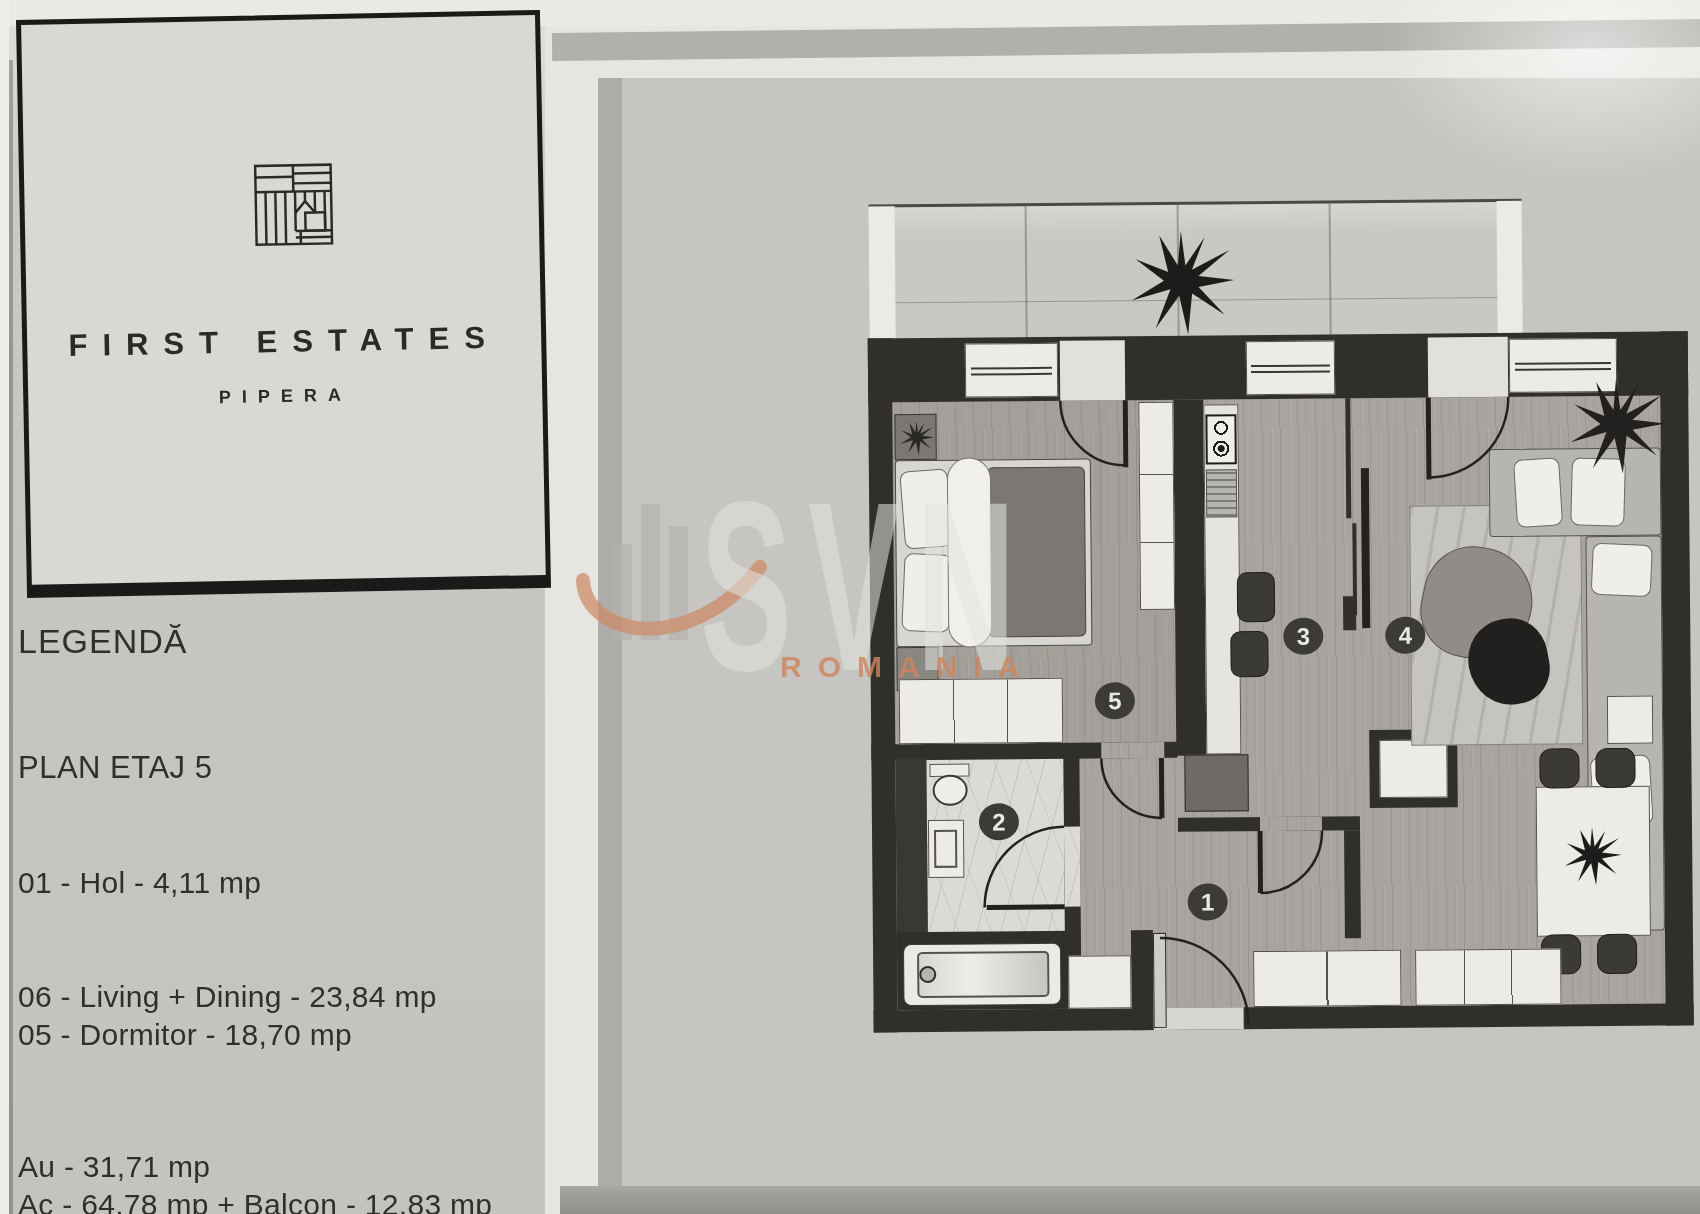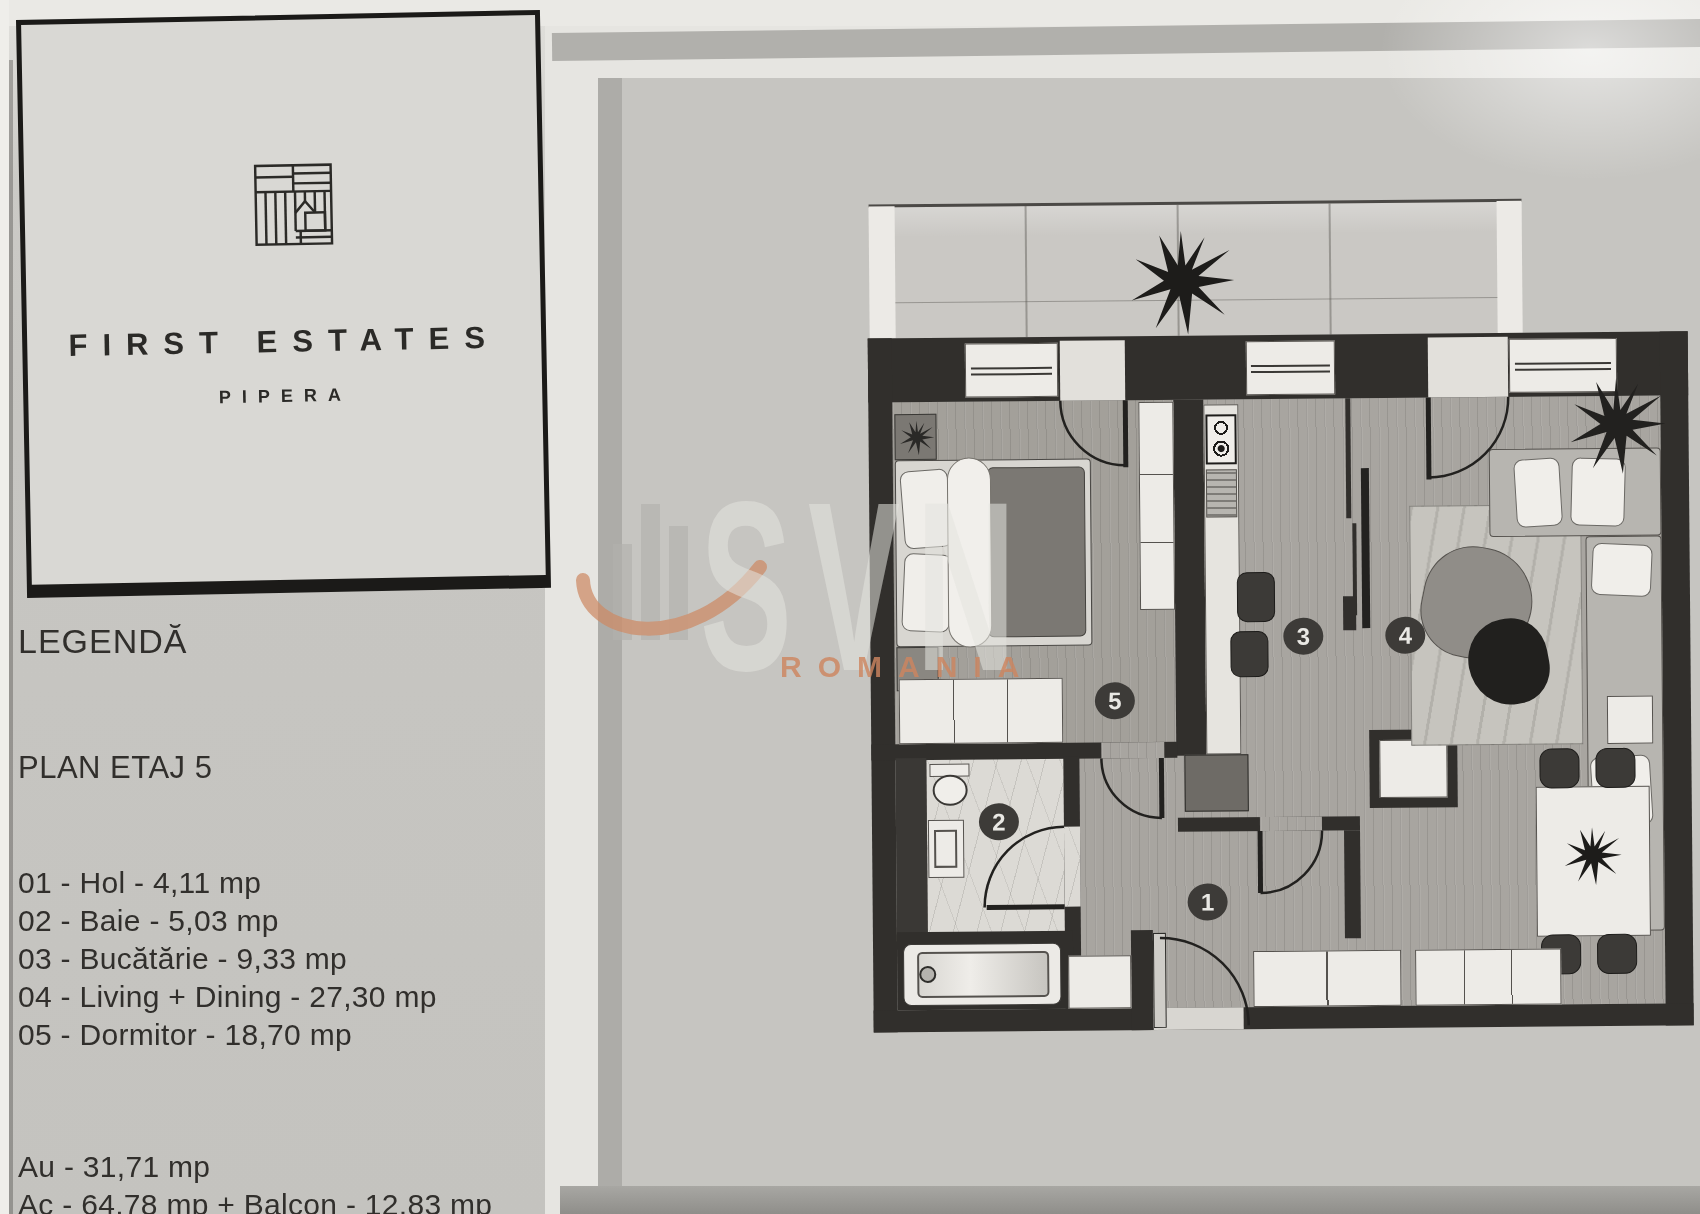--- a/index.html
+++ b/index.html
@@ -259,22 +259,20 @@
         <line x1="52" y1="92" x2="96" y2="92"></line>
       </g>
     </svg>
     <div class="abs brand-name">FIRST ESTATES</div>
     <div class="abs brand-loc">PIPERA</div>
   </div>
 
   <div class="abs lg lg-title">LEGENDĂ</div>
   <div class="abs lg lg-line" style="top:750px;">PLAN ETAJ 5</div>
   <div class="abs lg lg-room" style="top:866px;">01 - Hol - 4,11 mp</div>
-  <div class="abs lg lg-room" style="top:904px;">02 - Baie - 5,03 mp</div>
-  <div class="abs lg lg-room" style="top:942px;">03 - Bucătărie - 9,33 mp</div>
-  <div class="abs lg lg-room" style="top:980px;">04 - Living + Dining - 27,30 mp</div>
+  <div class="abs lg lg-room" style="top:980px;">06 - Living + Dining - 23,84 mp</div>
   <div class="abs lg lg-room" style="top:1018px;">05 - Dormitor - 18,70 mp</div>
   <div class="abs lg lg-total" style="top:1150px;">Au - 31,71 mp</div>
   <div class="abs lg lg-total" style="top:1188px;">Ac - 64,78 mp + Balcon - 12,83 mp</div>
 
   <div class="abs bottom-band"></div>
   <div class="abs flare"></div>
 </div>
 
 </body></html>

